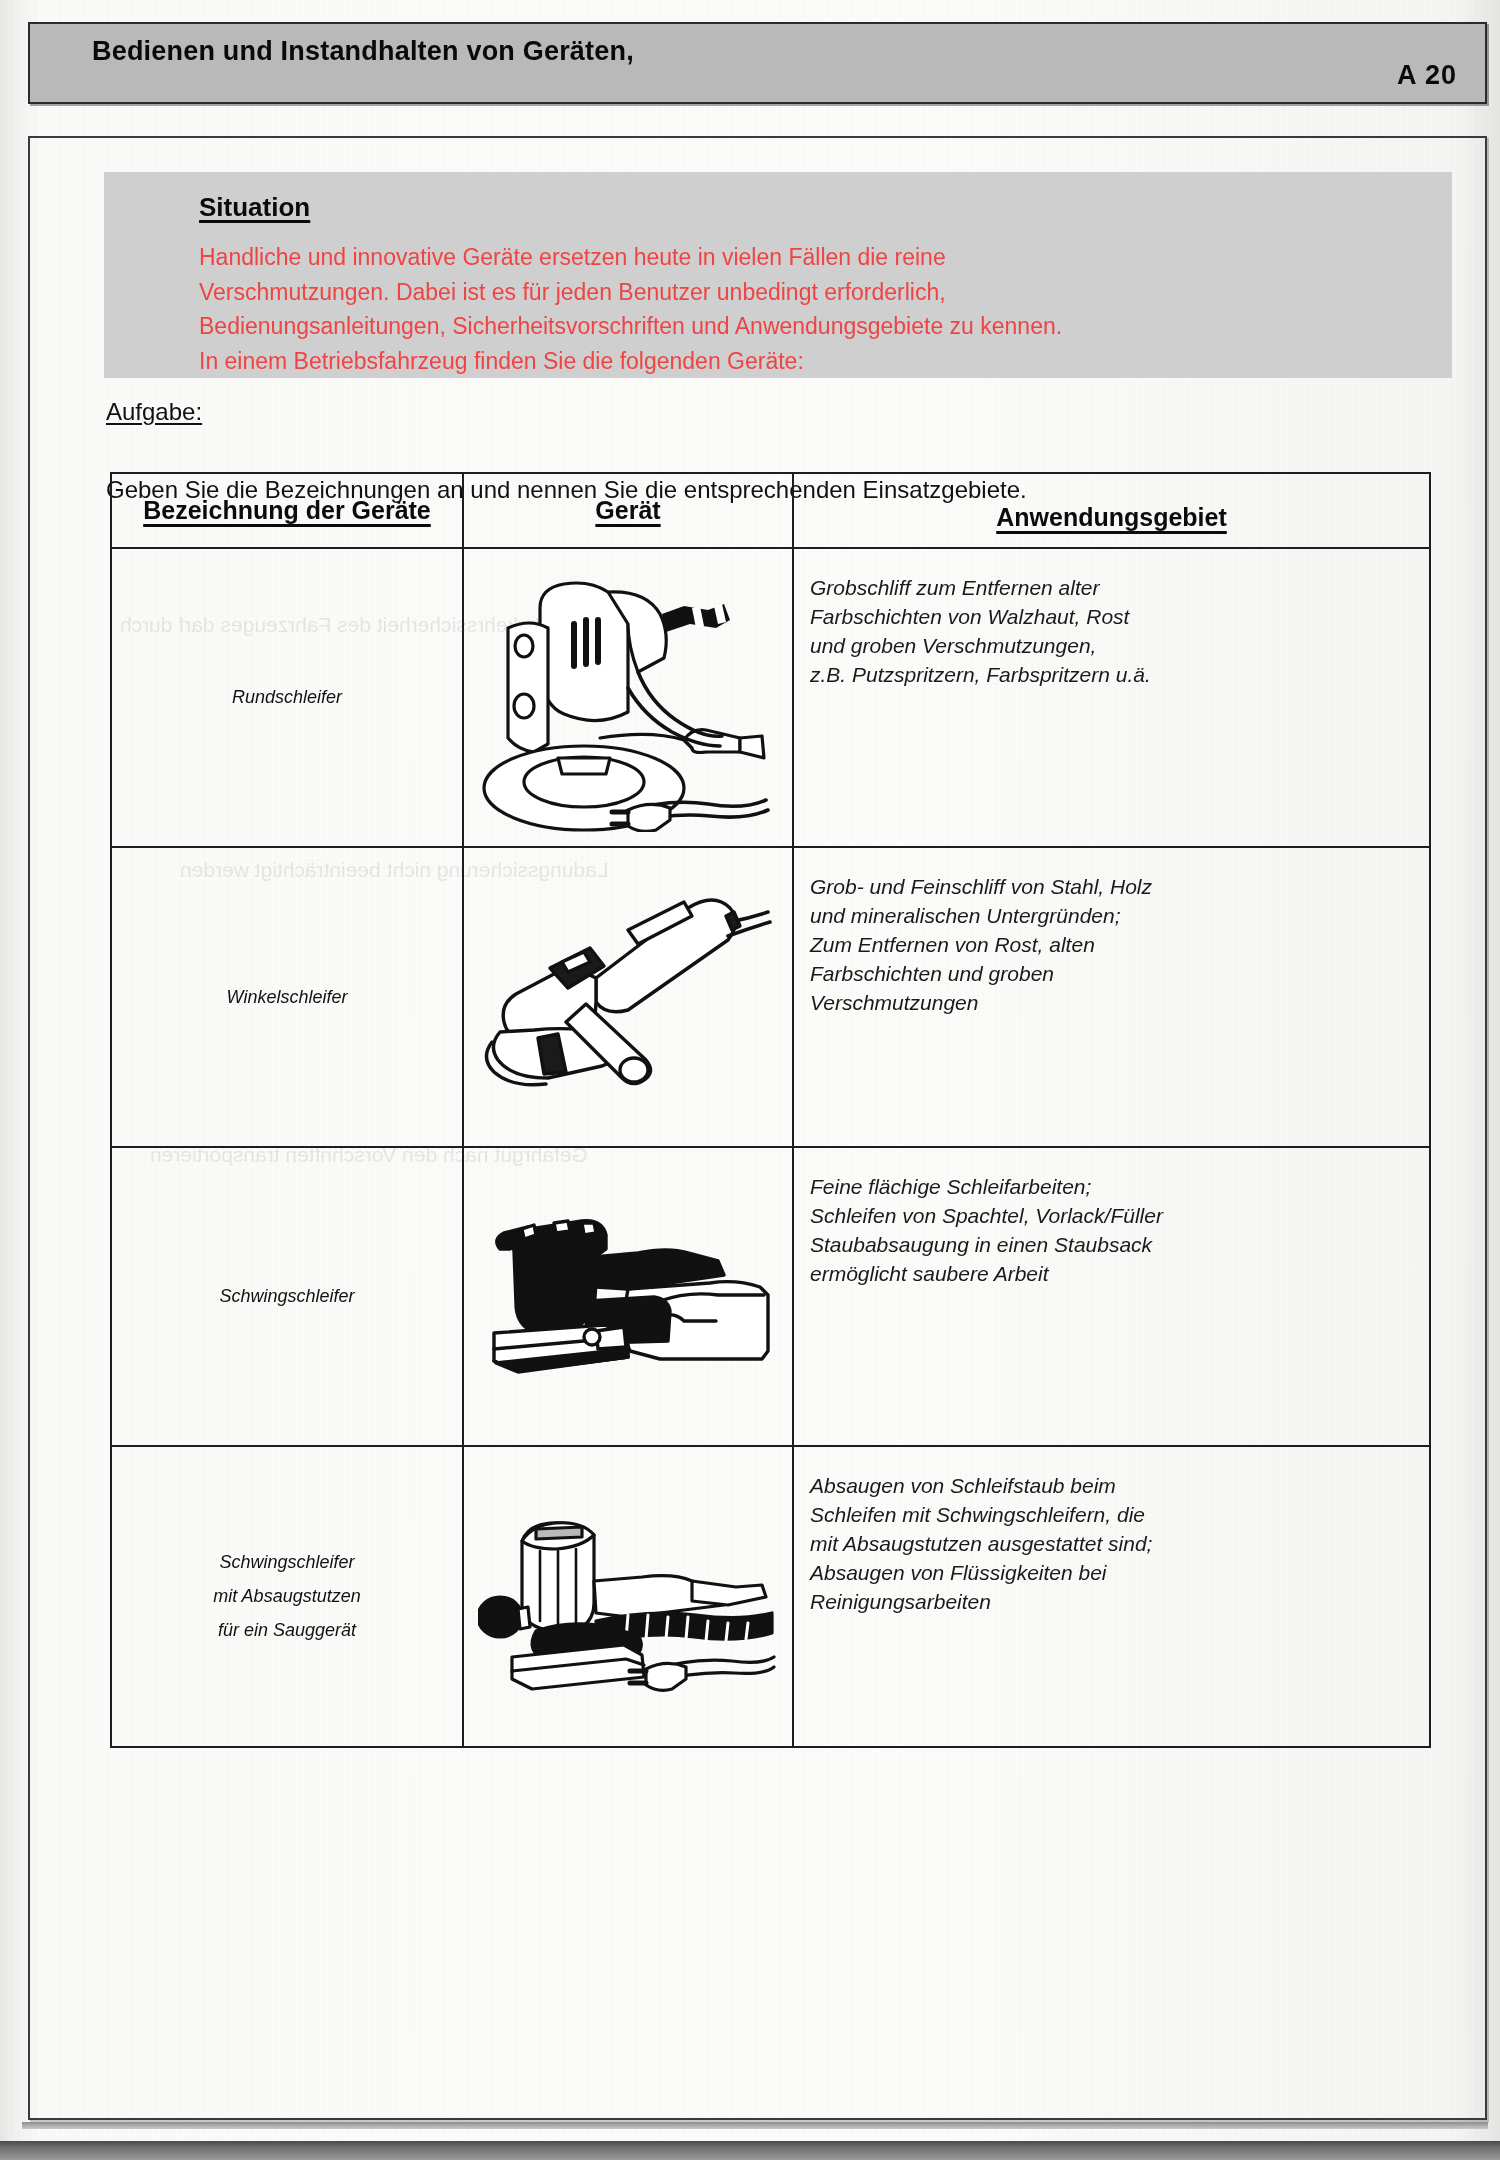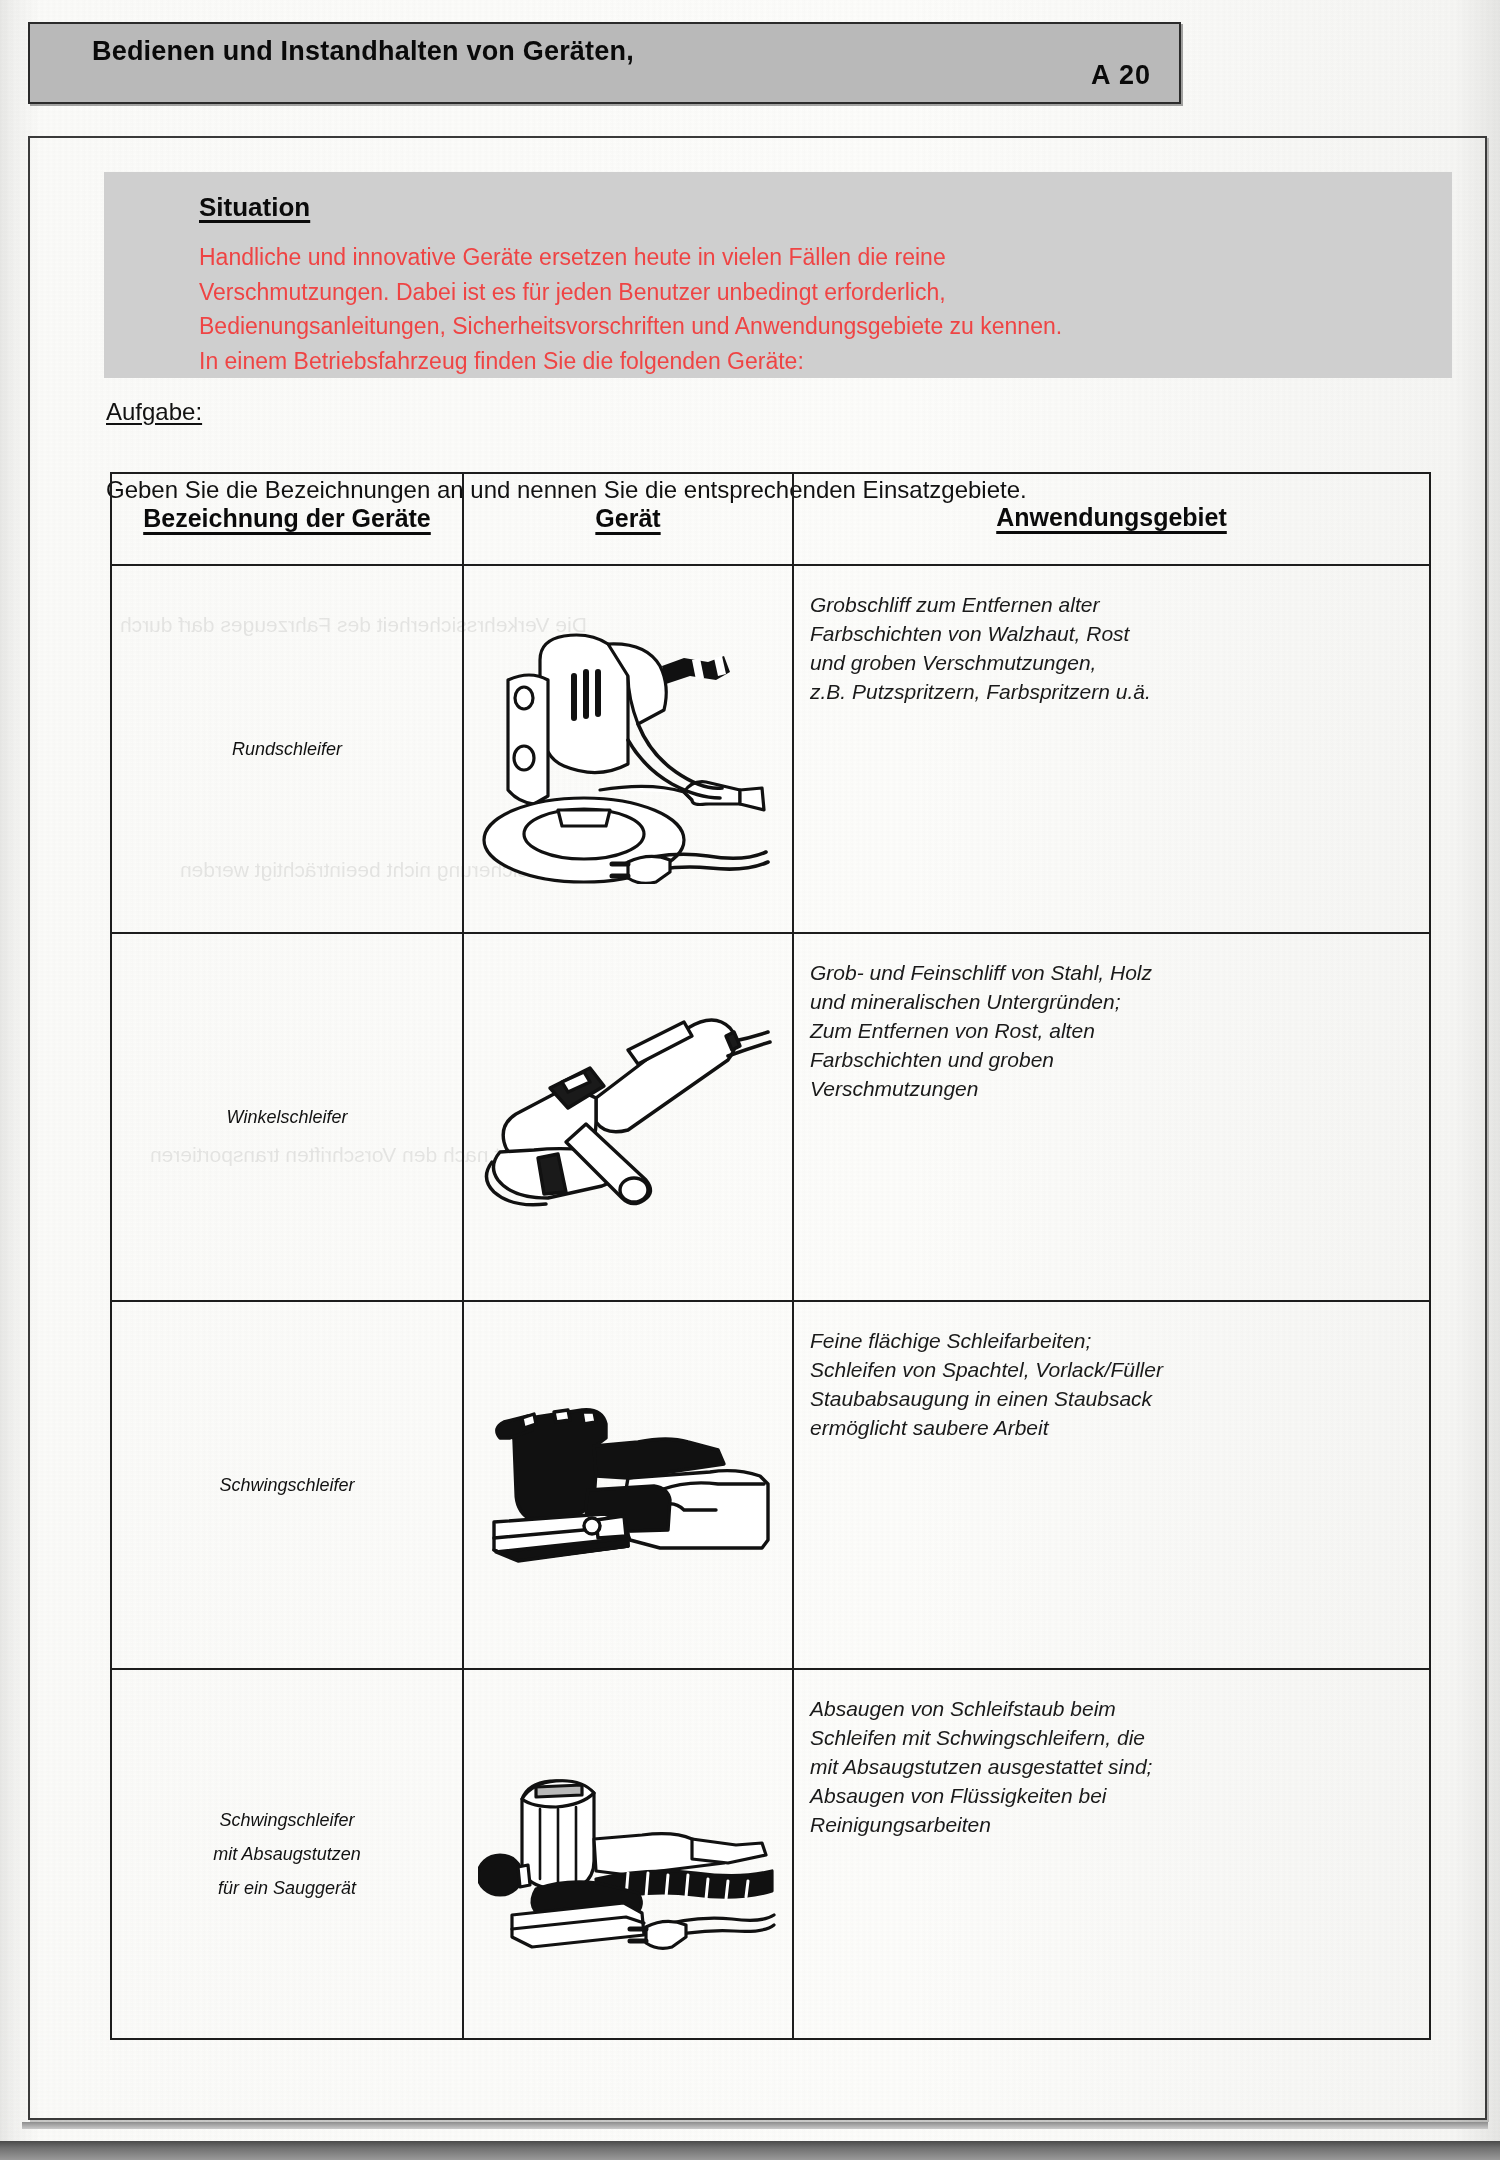--- a/index.html
+++ b/index.html
@@ -18,21 +18,21 @@
   }
   .paper-noise{
     position:absolute;inset:0;
     background-image:
       repeating-linear-gradient(0deg, rgba(0,0,0,.012) 0px, rgba(0,0,0,0) 2px, rgba(0,0,0,.010) 4px),
       repeating-linear-gradient(90deg, rgba(0,0,0,.010) 0px, rgba(0,0,0,0) 3px, rgba(0,0,0,.008) 6px);
     pointer-events:none;
   }
   
   .header-bar{
-    position:absolute;left:28px;top:22px;width:1153px;height:82px;
+    position:absolute;left:28px;top:22px;width:1459px;height:82px;
     background:#b9b9b9;
     border:2px solid #2b2b2b;
     box-sizing:border-box;
     box-shadow:2px 2px 0 rgba(0,0,0,.35);
   }
   .header-title{
     position:absolute;left:62px;top:10px;width:1100px;
     font-size:27px;font-weight:bold;color:#0a0a0a;
     line-height:34px;letter-spacing:.2px;
   }
@@ -71,21 +71,21 @@
     font-size:24px;color:#111;
     text-decoration:underline;text-underline-offset:3px;
     text-decoration-thickness:2px;
   }
   .task-body{
     position:absolute;left:106px;top:430px;width:1200px;
     font-size:24px;color:#111;line-height:32px;margin-top:44px;
   }
   
   .tbl{
-    position:absolute;left:110px;top:472px;width:1321px;height:1568px;
+    position:absolute;left:110px;top:472px;width:1321px;height:1276px;
     border:2px solid #1d1d1d;
     box-sizing:border-box;
     display:flex;flex-direction:column;
   }
   .tbl-row{display:flex;width:100%;box-sizing:border-box;}
   .tbl-row.head{height:94px;border-bottom:2px solid #1d1d1d;}
   .tbl-row.body{height:378px;border-bottom:2px solid #1d1d1d;}
   .tbl-row.body.last{border-bottom:none;height:378px;}
   .c1{width:352px;box-sizing:border-box;border-right:2px solid #1d1d1d;position:relative;display:flex;align-items:center;justify-content:center;}
   .c2{width:330px;box-sizing:border-box;border-right:2px solid #1d1d1d;position:relative;display:flex;align-items:center;justify-content:center;}

